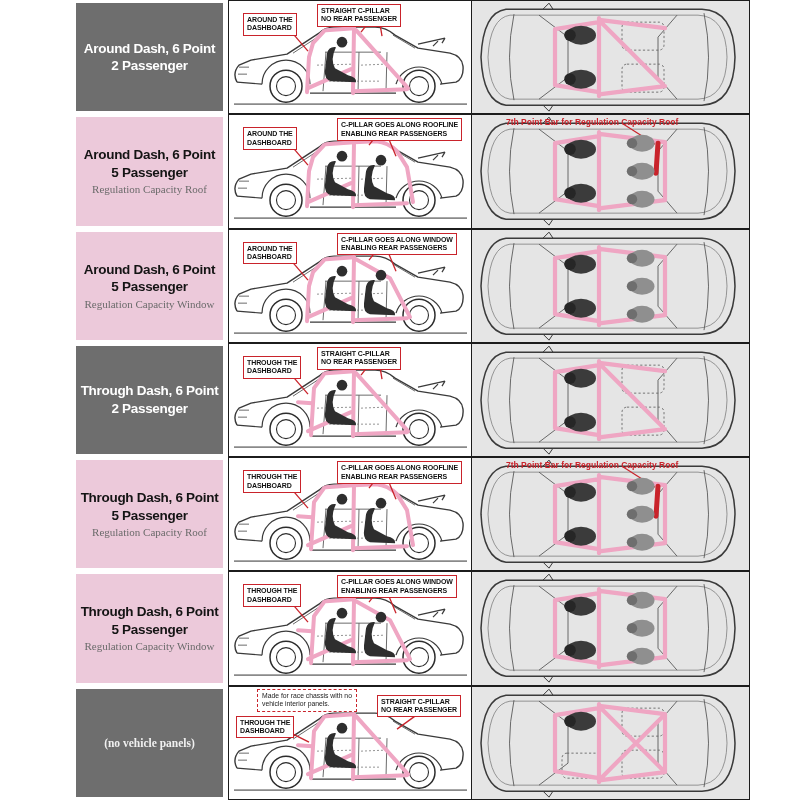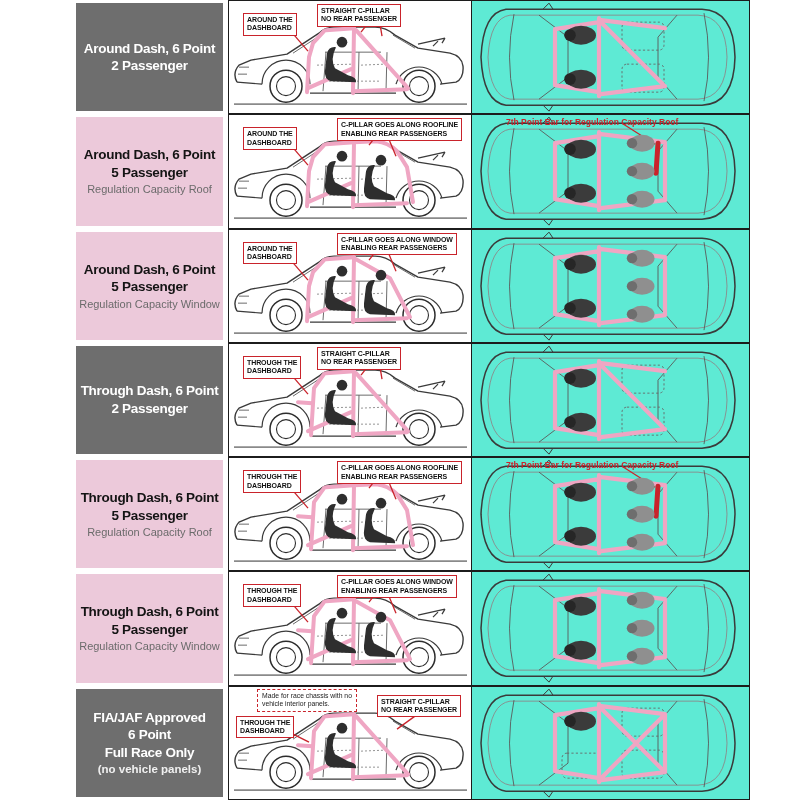--- a/index.html
+++ b/index.html
@@ -4,26 +4,26 @@
 <style>
   html,body{margin:0;padding:0;background:#ffffff;}
   body{font-family:"Liberation Sans",sans-serif;}
   .canvas{width:800px;height:800px;display:flex;flex-direction:column;background:#fff;overflow:hidden;}
   .row{flex:1 1 0;display:flex;align-items:stretch;position:relative;}
   .label-cell{margin:3px 0 3px 76px;width:147px;box-sizing:border-box;padding:0 6px;
     display:flex;flex-direction:column;justify-content:center;align-items:center;text-align:center;}
   .label-cell.gray{background:#6e6e6e;color:#ffffff;}
   .label-cell.pink{background:#ecc9da;color:#141414;}
   .label-line{font-weight:bold;font-size:13.5px;line-height:1.3;letter-spacing:-0.3px;white-space:nowrap;}
-  .label-subtitle{font-size:11px;line-height:1.3;margin-top:1px;white-space:nowrap;}
+  .label-subtitle{font-size:11px;line-height:1.3;margin-top:1px;white-space:nowrap;font-family:Liberation Serif, serif;}
   .pink .label-subtitle{color:#6b6b6b;}
   .gray .label-subtitle{color:#f0f0f0;font-weight:bold;font-size:11.5px;}
   .fig-area{margin-left:5px;display:flex;}
   .side-cell{width:242px;border:1px solid #1c1c1c;position:relative;background:#fff;box-sizing:content-box;}
-  .top-cell{width:277px;border:1px solid #1c1c1c;border-left:none;position:relative;background:#5eead4;box-sizing:content-box;}
+  .top-cell{width:277px;border:1px solid #1c1c1c;border-left:none;position:relative;background:#e5e5e5;box-sizing:content-box;}
   .svg-holder{position:absolute;inset:0;}
   .svg-holder svg{display:block;width:100%;height:100%;}
   .callout{position:absolute;background:#ffffff;border:1px solid #c9232b;color:#111;
     font-size:7px;font-weight:bold;line-height:1.2;padding:2px 3px;white-space:pre-line;
     letter-spacing:-0.1px;z-index:3;}
   .callout-dash{left:14px;top:12px;}
   .row.race .callout-dash{left:7px;top:29px;}
   .callout-cpillar{left:108px;top:3px;}
   .row.cp-straight .callout-cpillar{left:88px;top:3px;}
   .row.race .callout-cpillar{left:148px;top:8px;}
@@ -529,25 +529,20 @@
               </g>
             </svg>
           </div>
 
       </div>
     </div>
   </div>
 
   <div class="row cp-straight race">
     <div class="label-cell gray">
-      <div class="label-lines">
-          <div class="label-line">FIA/JAF Approved</div>
-          <div class="label-line">6 Point</div>
-          <div class="label-line">Full Race Only</div>
-        </div>
       <div class="label-subtitle">(no vehicle panels)</div>
     </div>
     <div class="fig-area">
       <div class="side-cell">
         <div class="svg-holder side-svg-holder">
             <svg viewBox="0 0 242 112" xmlns="http://www.w3.org/2000/svg">
               <line x1="5" y1="103" x2="238" y2="103" stroke="#8a8a8a" stroke-width="1.6"></line>
               <path d="M8,81 Q3,72 10,64 L22,59 L58,53 L90,32 Q96,26 105,26 L146,26 Q157,26 166,34 L189,47 L221,52 Q233,55 234,65 Q235,77 227,81 L211,83" fill="none" stroke="#3a3a3a" stroke-width="1.4" stroke-linejoin="round"></path>
               <path d="M8,81 L33,83 M81,92 L167,92" stroke="#3a3a3a" stroke-width="1.2" fill="none"></path>
               <path d="M33,83 A24,24 0 0 1 81,83 M167,83 A24,24 0 0 1 213,83" fill="none" stroke="#3a3a3a" stroke-width="1.2"></path>

